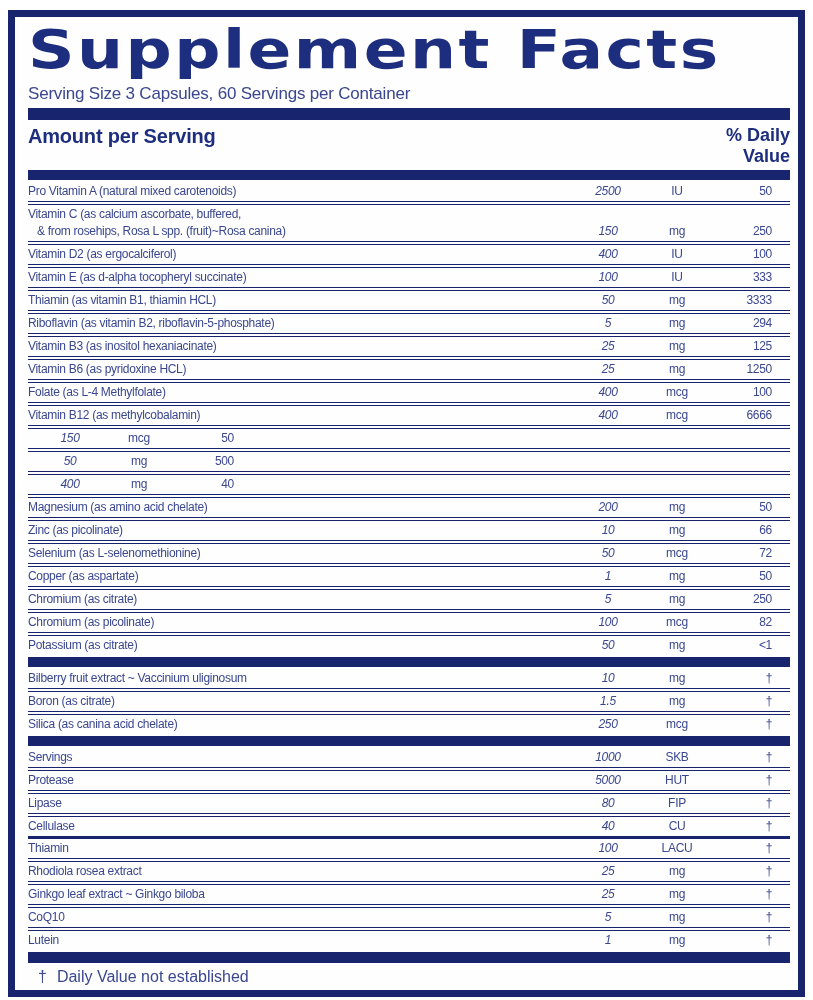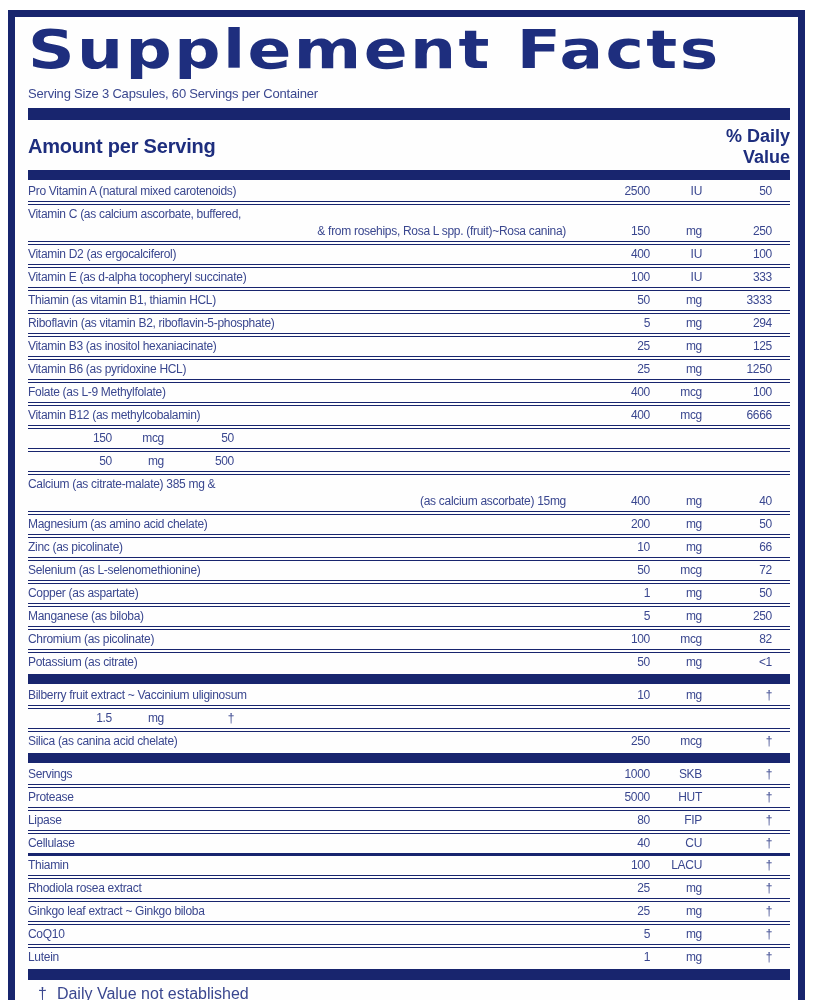--- a/index.html
+++ b/index.html
@@ -27,36 +27,36 @@
     font-weight:bold;
     font-size:53px;
     letter-spacing:2px;
     white-space:nowrap;
     transform:scaleX(1.22);
     transform-origin:left center;
     height:62px;
     line-height:60px;
   }
   .serving{
-    font-size:13px;
+    font-size:17px;
     line-height:23px;
     height:24px;
     letter-spacing:-0.2px;
   }
   .bar{
     background:var(--navy);
     height:10px;
     margin:2px 0;
   }
   .bar.thickbar{height:12px;}
   .bar.lastbar{height:11px;}
   .header-row{
     display:flex;
     justify-content:space-between;
-    align-items:center;
+    align-items:flex-start;
     height:46px;
     padding-top:3px;
   }
   .header-left{
     font-size:20px;
     font-weight:bold;
     color:var(--title);
     letter-spacing:-0.2px;
   }
   .header-right{
@@ -71,23 +71,23 @@
     display:flex;
     align-items:flex-end;
     padding:1px 0;
     font-size:12px;
     line-height:17px;
     letter-spacing:-0.3px;
   }
   .section .row + .row{border-top:4px double var(--navy);}
   .section .row.thick-top{border-top:3px solid var(--navy);}
   .cell.name{flex:1;white-space:nowrap;overflow:hidden;}
-  .cell.name .l2{padding-left:9px;text-align:right;}
-  .cell.amount{width:84px;text-align:right;flex:none;}
-  .cell.unit{width:52px;padding-left:2px;text-align:right;flex:none;}
+  .cell.name .l2{padding-left:9px;}
+  .cell.amount{width:84px;text-align:center;flex:none;font-style:italic;}
+  .cell.unit{width:52px;padding-left:2px;text-align:center;flex:none;}
   .cell.dv{width:88px;text-align:right;padding-right:18px;flex:none;}
   .footnote{
     font-size:16px;
     line-height:20px;
     padding:2px 0 3px 2px;
     height:25px;
   }
   .footnote .dagger{padding:0 10px 0 8px;}
 </style>
 </head>
@@ -188,21 +188,21 @@
       <div class="l1">Vitamin B6 (as pyridoxine HCL)</div>
 
     </div>
     <div class="cell amount">25</div>
     <div class="cell unit">mg</div>
     <div class="cell dv">1250</div>
   </div>
 
   <div class="row">
     <div class="cell name">
-      <div class="l1">Folate (as L-9 Methylfolate)</div>
+      <div class="l1">Folate (as L-4 Methylfolate)</div>
 
     </div>
     <div class="cell amount">400</div>
     <div class="cell unit">mcg</div>
     <div class="cell dv">100</div>
   </div>
 
   <div class="row">
     <div class="cell name">
       <div class="l1">Vitamin B12 (as methylcobalamin)</div>
@@ -219,24 +219,20 @@
     <div class="cell dv">50</div>
   </div>
 
   <div class="row">
     <div class="cell amount">50</div>
     <div class="cell unit">mg</div>
     <div class="cell dv">500</div>
   </div>
 
   <div class="row">
-    <div class="cell name">
-      <div class="l1">Calcium (as citrate-malate) 385 mg &amp;</div>
-      <div class="l2">(as calcium ascorbate) 15mg</div>
-    </div>
     <div class="cell amount">400</div>
     <div class="cell unit">mg</div>
     <div class="cell dv">40</div>
   </div>
 
   <div class="row">
     <div class="cell name">
       <div class="l1">Magnesium (as amino acid chelate)</div>
 
     </div>
@@ -270,21 +266,21 @@
       <div class="l1">Copper (as aspartate)</div>
 
     </div>
     <div class="cell amount">1</div>
     <div class="cell unit">mg</div>
     <div class="cell dv">50</div>
   </div>
 
   <div class="row">
     <div class="cell name">
-      <div class="l1">Manganese (as biloba)</div>
+      <div class="l1">Chromium (as citrate)</div>
 
     </div>
     <div class="cell amount">5</div>
     <div class="cell unit">mg</div>
     <div class="cell dv">250</div>
   </div>
 
   <div class="row">
     <div class="cell name">
       <div class="l1">Chromium (as picolinate)</div>
@@ -311,20 +307,24 @@
     <div class="cell name">
       <div class="l1">Bilberry fruit extract ~ Vaccinium uliginosum</div>
 
     </div>
     <div class="cell amount">10</div>
     <div class="cell unit">mg</div>
     <div class="cell dv">†</div>
   </div>
 
   <div class="row">
+    <div class="cell name">
+      <div class="l1">Boron (as citrate)</div>
+
+    </div>
     <div class="cell amount">1.5</div>
     <div class="cell unit">mg</div>
     <div class="cell dv">†</div>
   </div>
 
   <div class="row">
     <div class="cell name">
       <div class="l1">Silica (as canina acid chelate)</div>
 
     </div>

